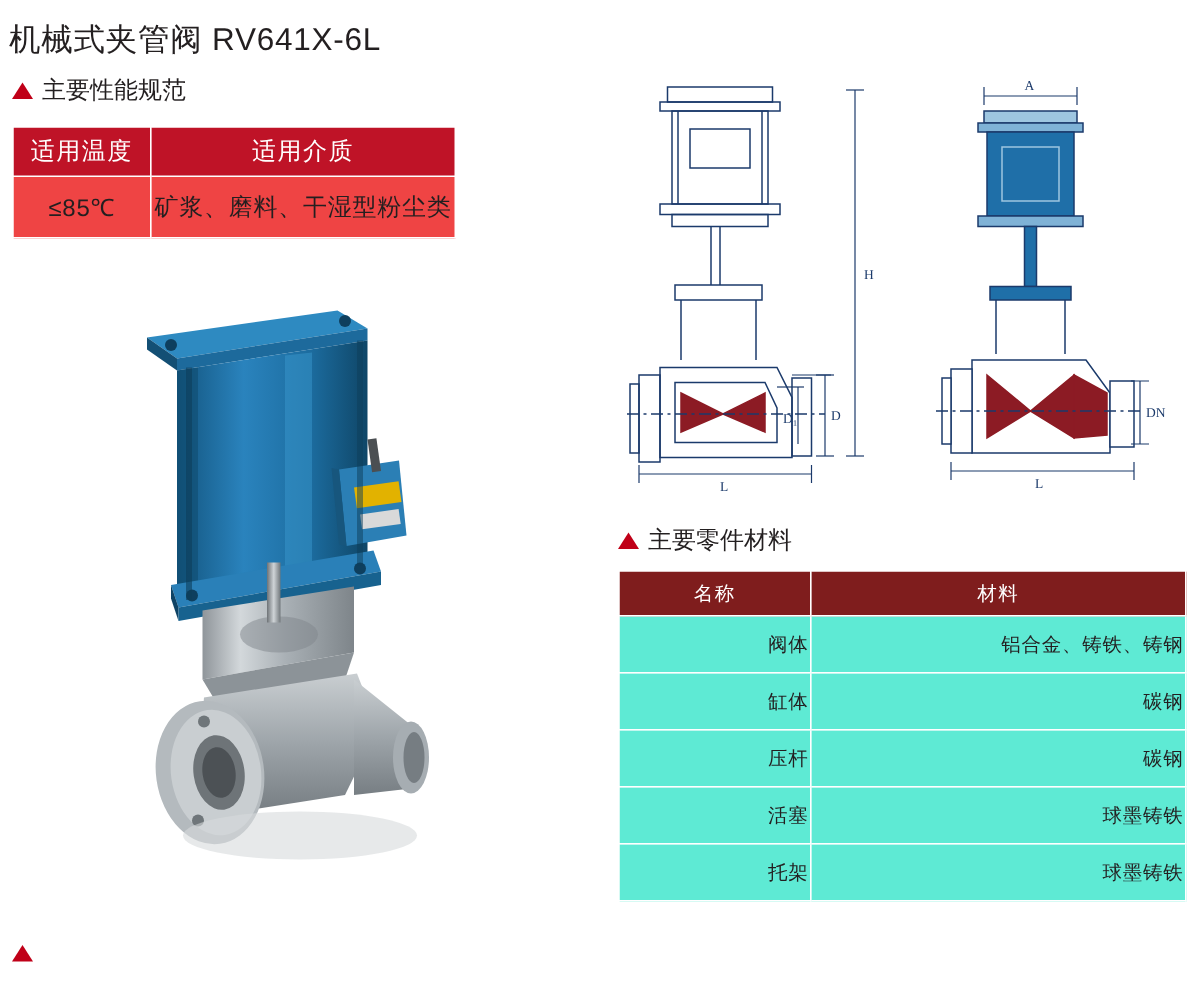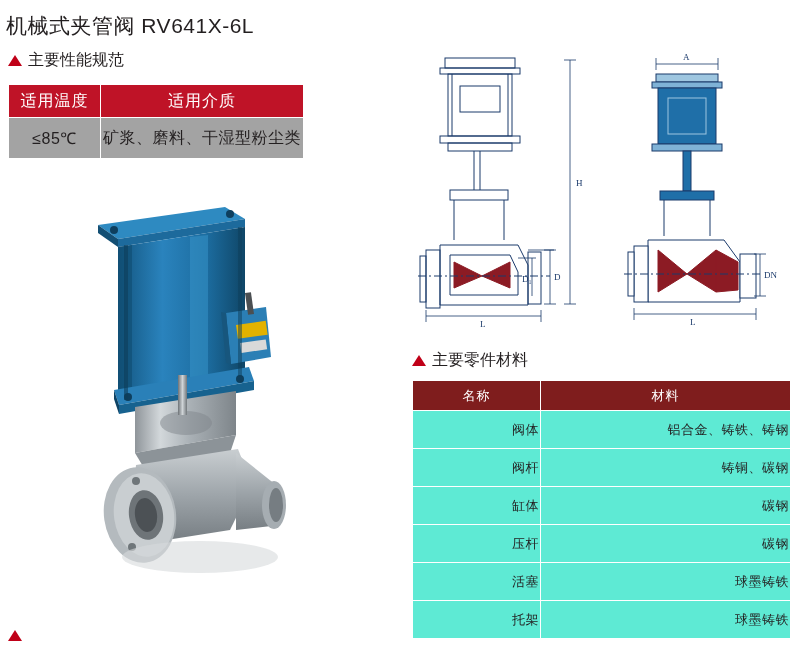--- a/index.html
+++ b/index.html
@@ -66,21 +66,21 @@
   .perf-table th {
     background: #bf1327;
     color: #ffffff;
     font-weight: normal;
     height: 30px;
     border: 1px solid #ffffff;
     text-align: center;
     letter-spacing: 1px;
   }
   .perf-table td {
-    background: #a3a3a3;
+    background: #ef4444;
     height: 38px;
     border: 1px solid #ffffff;
     text-align: center;
     color: #231f20;
     letter-spacing: 0.5px;
   }
   .perf-c1 { width: 92px; }
   .perf-c2 { width: 203px; }
 
   
@@ -385,24 +385,20 @@
         <th>名称</th>
         <th>材料</th>
       </tr>
     </thead>
     <tbody>
       <tr>
         <td>阀体</td>
         <td>铝合金、铸铁、铸钢</td>
       </tr>
       <tr>
-        <td>阀杆</td>
-        <td>铸铜、碳钢</td>
-      </tr>
-      <tr>
         <td>缸体</td>
         <td>碳钢</td>
       </tr>
       <tr>
         <td>压杆</td>
         <td>碳钢</td>
       </tr>
       <tr>
         <td>活塞</td>
         <td>球墨铸铁</td>

